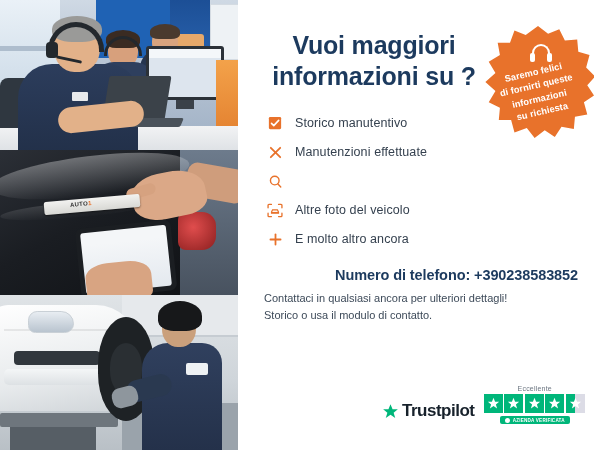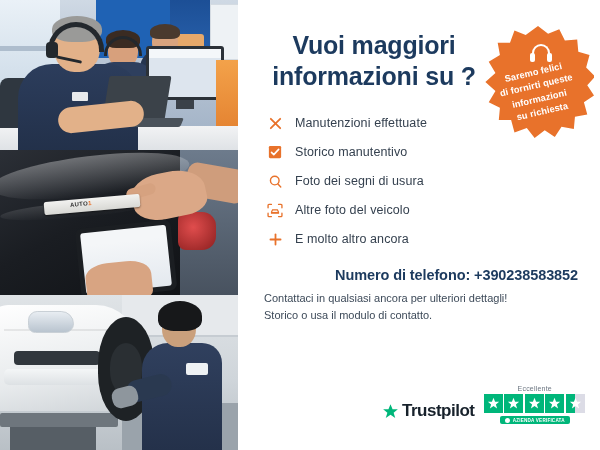--- a/index.html
+++ b/index.html
@@ -218,47 +218,46 @@
 
     <h1 class="headline">
       <span>Vuoi maggiori</span>
       <span class="l2">informazioni su ?</span>
     </h1>
 
     <ul class="features">
 
       <li class="feature">
         <span class="f-icon">
+          <svg viewBox="0 0 16 16" width="14" height="14">
+              <rect x="1" y="1" width="14" height="14" rx="1.5" fill="#e8722b"></rect>
+              <path d="M4 8.4l2.6 2.6L12.2 5" stroke="#fff" stroke-width="1.8" fill="none" stroke-linecap="round" stroke-linejoin="round"></path>
+            </svg>
+        </span>
+        <span class="f-label">Storico manutentivo</span>
+      </li>
+
+      <li class="feature">
+        <span class="f-icon">
           <svg viewBox="0 0 16 16" width="15" height="15" stroke="#e8722b" stroke-width="1.9" stroke-linecap="round" fill="none">
               <path d="M3 3l10 10"></path>
               <path d="M13 3L3 13"></path>
               <circle cx="8" cy="8" r="1.1" fill="#e8722b" stroke="none"></circle>
             </svg>
         </span>
         <span class="f-label">Manutenzioni effettuate</span>
       </li>
 
       <li class="feature">
         <span class="f-icon">
-          <svg viewBox="0 0 16 16" width="14" height="14">
-              <rect x="1" y="1" width="14" height="14" rx="1.5" fill="#e8722b"></rect>
-              <path d="M4 8.4l2.6 2.6L12.2 5" stroke="#fff" stroke-width="1.8" fill="none" stroke-linecap="round" stroke-linejoin="round"></path>
-            </svg>
-        </span>
-        <span class="f-label">Storico manutentivo</span>
-      </li>
-
-      <li class="feature">
-        <span class="f-icon">
           <svg viewBox="0 0 16 16" width="15" height="15" stroke="#e8722b" stroke-width="1.5" fill="none">
               <circle cx="7.2" cy="7" r="4.6"></circle>
               <path d="M10.6 10.6l3 3.2" stroke-linecap="round"></path>
             </svg>
         </span>
-        <span class="f-label">Foto dei segni di usura</span>
       </li>
 
       <li class="feature">
         <span class="f-icon">
           <svg viewBox="0 0 18 16" width="16" height="15" fill="none" stroke="#e8722b" stroke-width="1.5" stroke-linecap="round">
             <path d="M1.2 5V2.2c0-.6.4-1 1-1H5"></path>
               <path d="M16.8 5V2.2c0-.6-.4-1-1-1H13"></path>
             <path d="M1.2 11v2.8c0 .6.4 1 1 1H5"></path>
               <path d="M16.8 11v2.8c0 .6-.4 1-1 1H13"></path>
             <path d="M4.4 9.6h9.2v2.1H4.4z" fill="#e8722b" stroke="none"></path>

